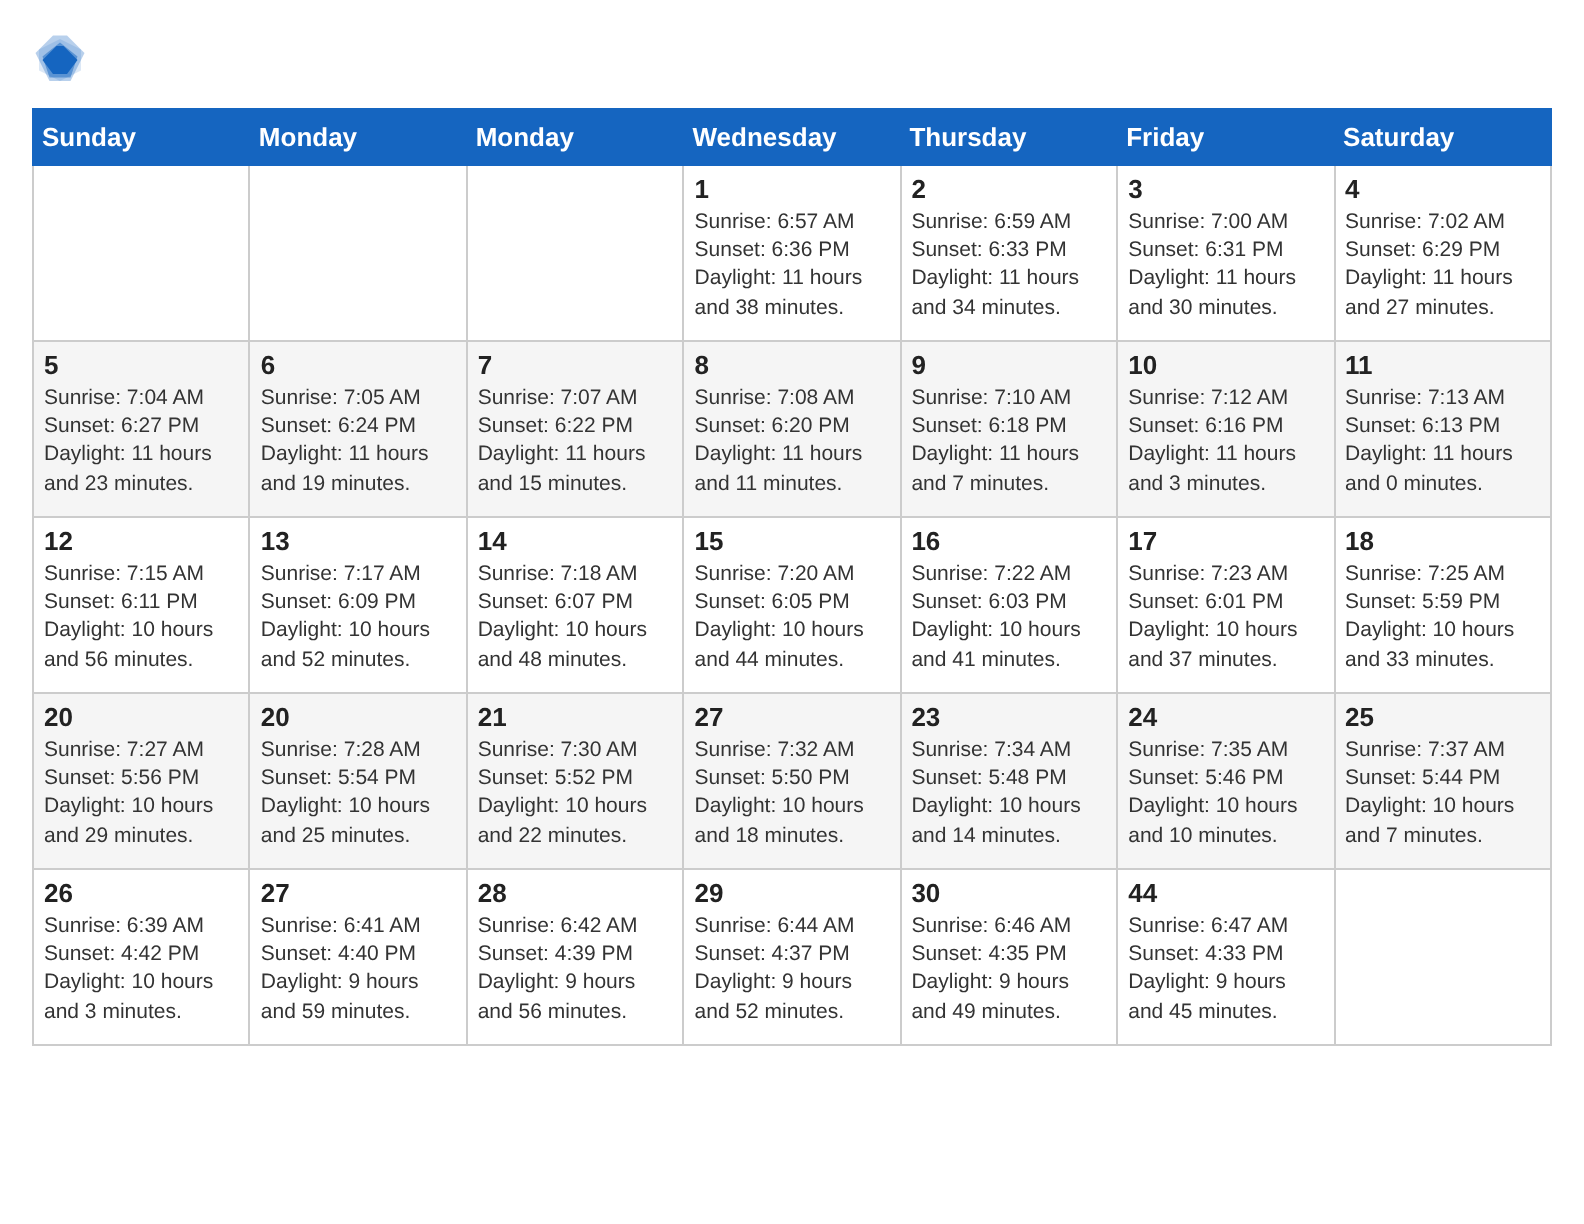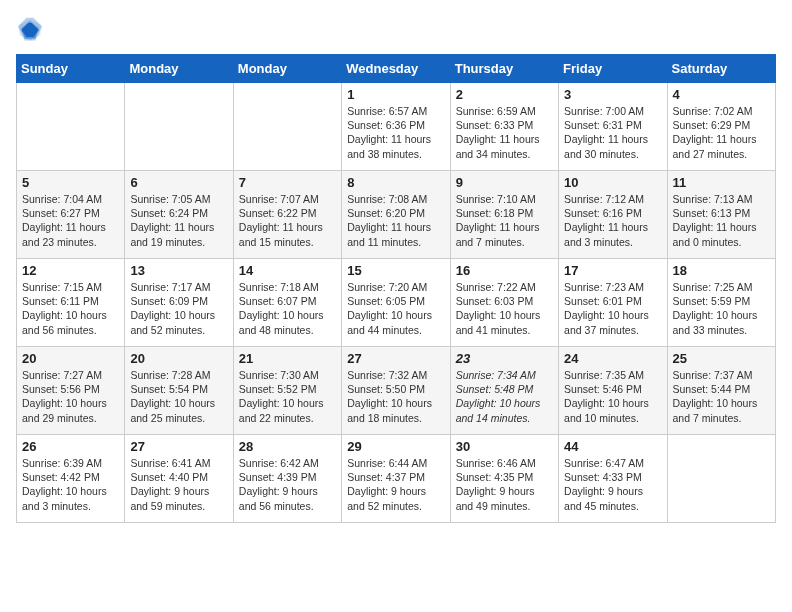--- a/index.html
+++ b/index.html
@@ -144,21 +144,21 @@
         <td><span class="day-num">15</span><span class="day-info">Sunrise: 7:20 AM<br>Sunset: 6:05 PM<br>Daylight: 10 hours and 44 minutes.</span></td>
         <td><span class="day-num">16</span><span class="day-info">Sunrise: 7:22 AM<br>Sunset: 6:03 PM<br>Daylight: 10 hours and 41 minutes.</span></td>
         <td><span class="day-num">17</span><span class="day-info">Sunrise: 7:23 AM<br>Sunset: 6:01 PM<br>Daylight: 10 hours and 37 minutes.</span></td>
         <td><span class="day-num">18</span><span class="day-info">Sunrise: 7:25 AM<br>Sunset: 5:59 PM<br>Daylight: 10 hours and 33 minutes.</span></td>
       </tr>
       <tr>
         <td style="background: rgb(245, 245, 245);"><span class="day-num">20</span><span class="day-info">Sunrise: 7:27 AM<br>Sunset: 5:56 PM<br>Daylight: 10 hours and 29 minutes.</span></td>
         <td style="background: rgb(245, 245, 245);"><span class="day-num">20</span><span class="day-info">Sunrise: 7:28 AM<br>Sunset: 5:54 PM<br>Daylight: 10 hours and 25 minutes.</span></td>
         <td style="background: rgb(245, 245, 245);"><span class="day-num">21</span><span class="day-info">Sunrise: 7:30 AM<br>Sunset: 5:52 PM<br>Daylight: 10 hours and 22 minutes.</span></td>
         <td style="background: rgb(245, 245, 245);"><span class="day-num">27</span><span class="day-info">Sunrise: 7:32 AM<br>Sunset: 5:50 PM<br>Daylight: 10 hours and 18 minutes.</span></td>
-        <td style="background: rgb(245, 245, 245); font-style: italic;"><span class="day-num">23</span><span class="day-info">Sunrise: 7:34 AM<br>Sunset: 5:48 PM<br>Daylight: 10 hours and 14 minutes.</span></td>
+        <td style="background: rgb(245, 245, 245);"><span class="day-num">23</span><span class="day-info">Sunrise: 7:34 AM<br>Sunset: 5:48 PM<br>Daylight: 10 hours and 14 minutes.</span></td>
         <td style="background: rgb(245, 245, 245);"><span class="day-num">24</span><span class="day-info">Sunrise: 7:35 AM<br>Sunset: 5:46 PM<br>Daylight: 10 hours and 10 minutes.</span></td>
         <td style="background: rgb(245, 245, 245);"><span class="day-num">25</span><span class="day-info">Sunrise: 7:37 AM<br>Sunset: 5:44 PM<br>Daylight: 10 hours and 7 minutes.</span></td>
       </tr>
       <tr>
         <td><span class="day-num">26</span><span class="day-info">Sunrise: 6:39 AM<br>Sunset: 4:42 PM<br>Daylight: 10 hours and 3 minutes.</span></td>
         <td><span class="day-num">27</span><span class="day-info">Sunrise: 6:41 AM<br>Sunset: 4:40 PM<br>Daylight: 9 hours and 59 minutes.</span></td>
         <td><span class="day-num">28</span><span class="day-info">Sunrise: 6:42 AM<br>Sunset: 4:39 PM<br>Daylight: 9 hours and 56 minutes.</span></td>
         <td><span class="day-num">29</span><span class="day-info">Sunrise: 6:44 AM<br>Sunset: 4:37 PM<br>Daylight: 9 hours and 52 minutes.</span></td>
         <td><span class="day-num">30</span><span class="day-info">Sunrise: 6:46 AM<br>Sunset: 4:35 PM<br>Daylight: 9 hours and 49 minutes.</span></td>
         <td><span class="day-num">44</span><span class="day-info">Sunrise: 6:47 AM<br>Sunset: 4:33 PM<br>Daylight: 9 hours and 45 minutes.</span></td>

